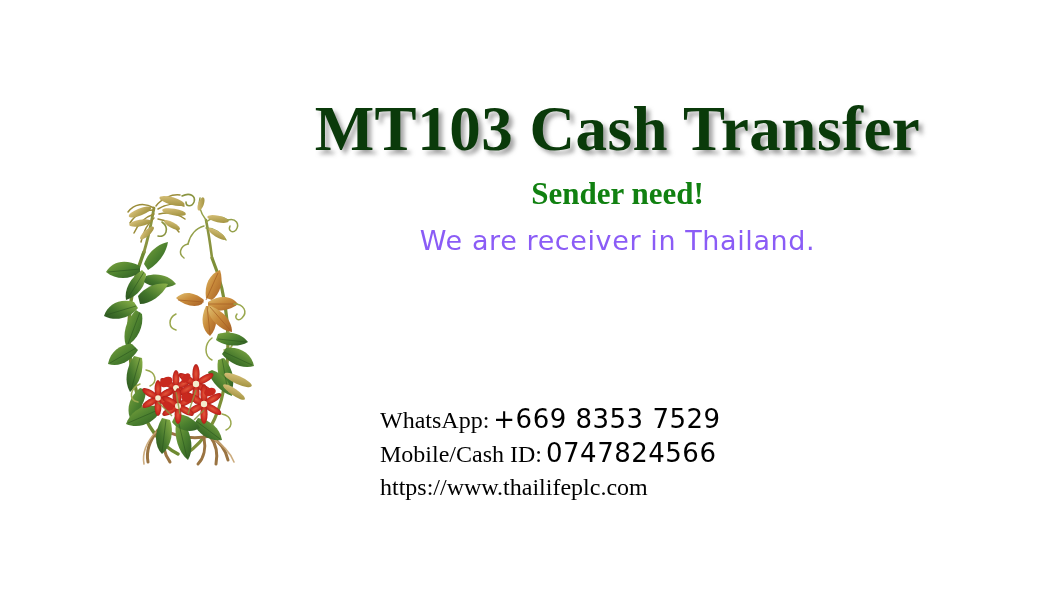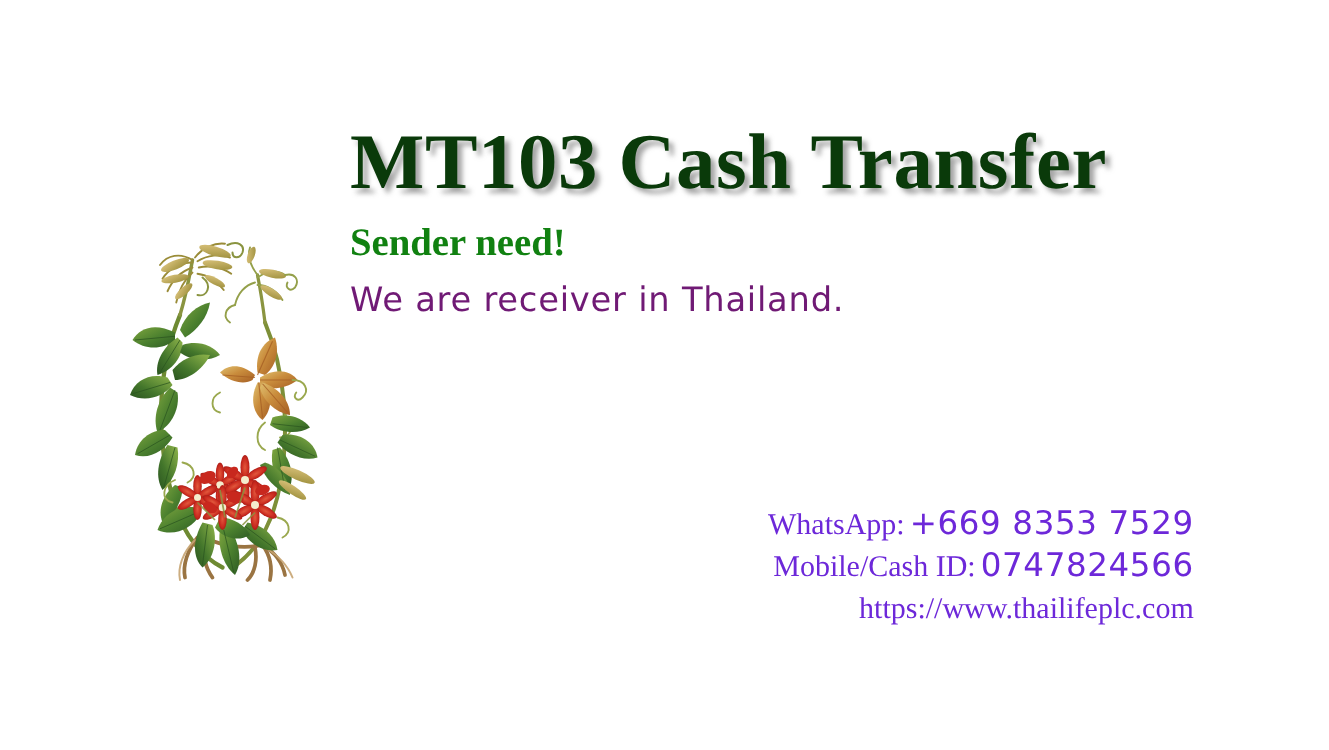--- a/index.html
+++ b/index.html
@@ -29,21 +29,21 @@
     height:278px;
   }
   #floral-art svg { display:block; width:100%; height:100%; }
 
   
   #headline-block {
     position:absolute;
     left:280px;
     top:96px;
     width:675px;
-    text-align:left;
+    text-align:center;
   }
 
   #main-title {
     font-family:"Liberation Serif", serif;
     font-weight:bold;
     font-size:63px;
     line-height:66px;
     letter-spacing:0.5px;
     color:#0a3a0a;
     text-shadow:4px 4px 4px rgba(110,110,110,0.62);
@@ -59,33 +59,33 @@
     margin-top:10px;
     white-space:nowrap;
   }
 
   #tag-line {
     font-family:"DejaVu Sans", sans-serif;
     font-weight:400;
     font-size:27px;
     line-height:32px;
     letter-spacing:0.6px;
-    color:#701a75;
+    color:#8b5cf6;
     margin-top:9px;
     white-space:nowrap;
   }
 
   
   #contact-block {
     position:absolute;
     left:380px;
     top:404px;
     width:575px;
-    text-align:right;
-    color:#6d28d9;
+    text-align:left;
+    color:#000000;
   }
 
   .contact-line {
     line-height:31px;
     white-space:nowrap;
   }
 
   .c-label {
     font-family:"Liberation Serif", serif;
     font-size:24px;

